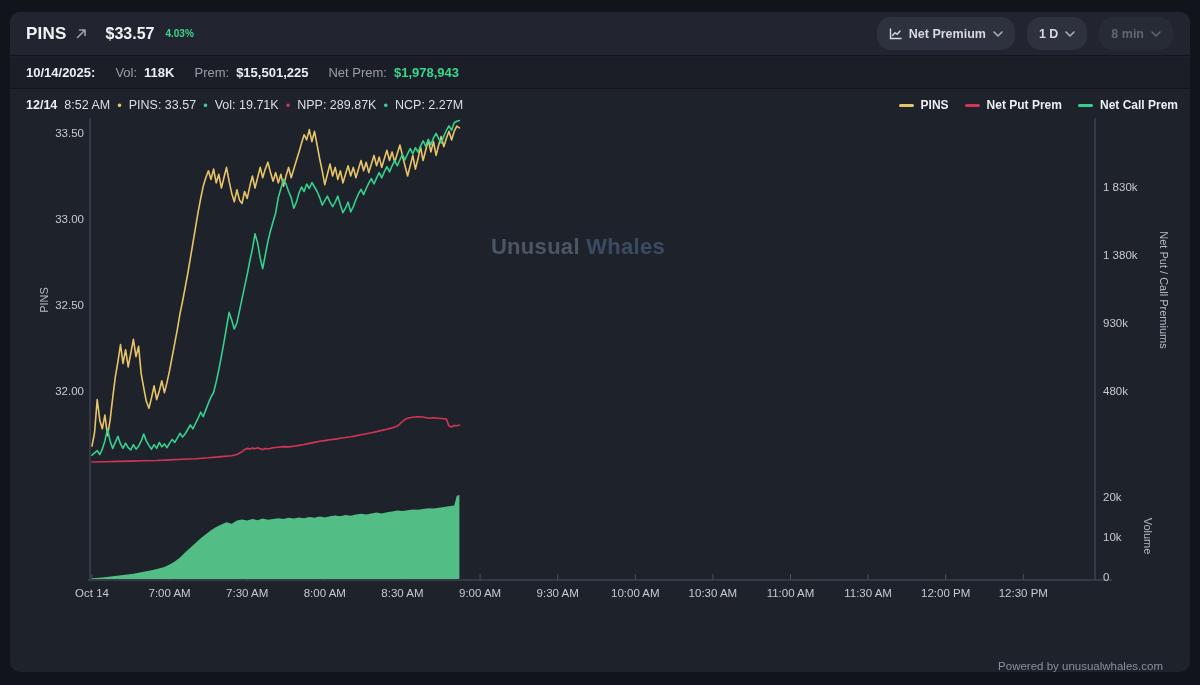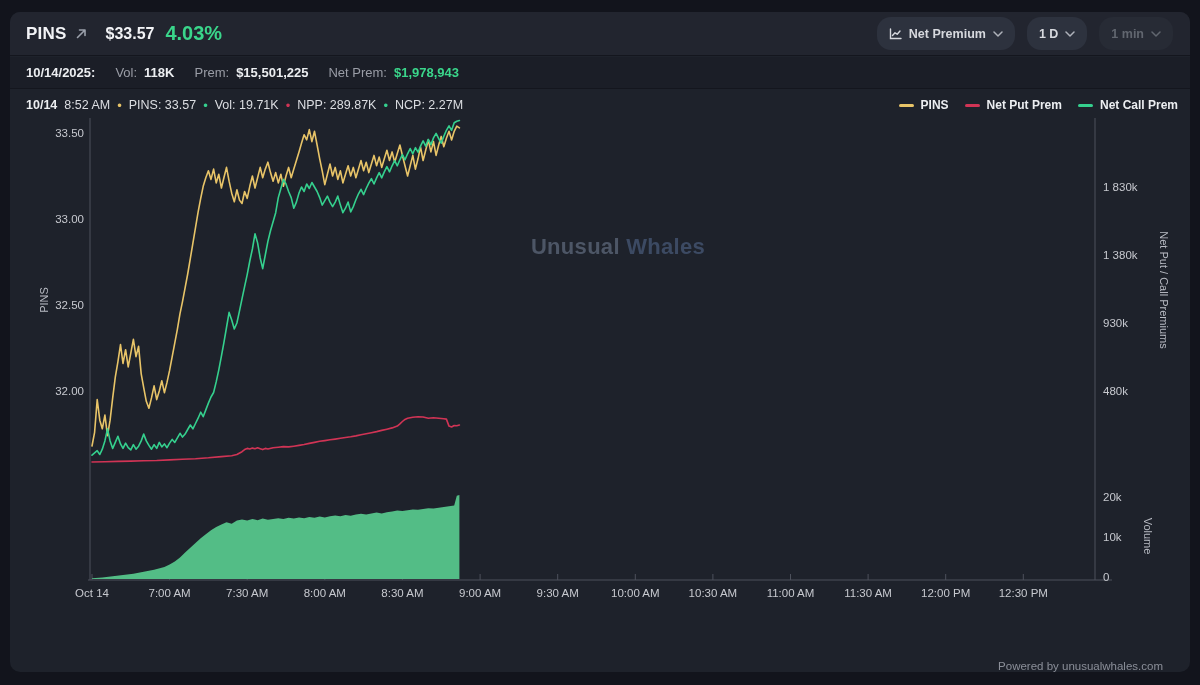--- a/index.html
+++ b/index.html
@@ -5,21 +5,21 @@
   html,body{margin:0;padding:0;background:#12141c;width:1200px;height:685px;overflow:hidden;
     font-family:"Liberation Sans","DejaVu Sans",sans-serif;}
   .card{position:absolute;left:10px;top:12px;width:1180px;height:660px;background:#1e222b;border-radius:10px;}
   .header-row{position:absolute;left:0;top:0;width:1180px;height:44px;background:#22252f;
     border-radius:10px 10px 0 0;border-bottom:1px solid #14161e;display:flex;align-items:center;
     justify-content:space-between;box-sizing:border-box;padding:0 17px 0 16px;}
   .hleft{display:flex;align-items:center;gap:9px;}
   .symbol{color:#f2f3f6;font-size:17px;font-weight:bold;letter-spacing:.2px;cursor:pointer;}
   .trend-icon{display:flex;align-items:center;}
   .price{color:#f2f3f6;font-size:16px;font-weight:bold;margin-left:8px;}
-  .change{color:#3ad68b;font-size:20px;font-weight:600;margin-left:2px;}
+  .change{color:#3ad68b;font-size:10px;font-weight:600;margin-left:2px;}
   .hright{display:flex;align-items:center;gap:12px;}
   .pill{display:flex;align-items:center;gap:7px;background:#2d323e;border:none;border-radius:14px;
     height:33px;padding:0 12px;color:#d7d9de;font-size:12.5px;font-weight:600;cursor:pointer;
     font-family:"Liberation Sans","DejaVu Sans",sans-serif;}
   .pill.disabled{color:#61666f;background:#272b35;}
   .pill svg{display:block;}
   .stats-row{position:absolute;left:0;top:45px;width:1180px;height:32px;background:#1b1e27;
     border-bottom:1px solid #14161e;display:flex;align-items:center;gap:20px;box-sizing:border-box;
     padding:0 16px;font-size:13px;}
   .stats-date{color:#eceef1;font-weight:bold;}
@@ -27,21 +27,21 @@
   .slabel{color:#9a9da6;}
   .sval{font-weight:600;}
   .info-row{position:absolute;left:16px;top:86px;display:flex;align-items:center;gap:7px;
     font-size:12.5px;color:#dcdee2;}
   .info-date{font-weight:bold;color:#eceef1;}
   .bullet{font-size:13px;line-height:1;}
   .legend{position:absolute;right:12px;top:86px;display:flex;align-items:center;gap:16px;}
   .legend-item{display:flex;align-items:center;gap:7px;cursor:pointer;}
   .swatch{width:15px;height:3px;border-radius:2px;display:inline-block;}
   .llabel{color:#eceef1;font-size:12px;font-weight:bold;}
-  .watermark{position:absolute;left:608px;top:222px;transform:translateX(-50%);font-size:22px;
+  .watermark{position:absolute;left:568px;top:222px;transform:translateX(-50%);font-size:22px;
     font-weight:bold;letter-spacing:.3px;white-space:nowrap;}
   .wm1{color:#4d5666;}
   .wm2{color:#3c4a63;}
   .footer{position:absolute;right:27px;bottom:0;font-size:11.5px;color:#8b8f99;}
   #chart-svg{position:absolute;left:0;top:0;pointer-events:none;}
   #chart-svg text{font-family:"Liberation Sans","DejaVu Sans",sans-serif;}
   .ax{stroke:#4d515c;stroke-width:1;}
   .tick{fill:#c7c9cf;font-size:11.5px;}
   .atitle{fill:#b9bcc4;font-size:11px;}
 </style>
@@ -78,21 +78,21 @@
       </button>
       <button class="pill">
         <span>1 D</span>
         <span>
           <svg width="10" height="6" viewBox="0 0 10 6">
               <path d="M1 1l4 4 4-4" stroke="#aeb2ba" stroke-width="1.5" fill="none" stroke-linecap="round" stroke-linejoin="round"></path>
             </svg>
         </span>
       </button>
       <button class="pill disabled">
-        <span>1 min</span>
+        <span>8 min</span>
         <span>
           <svg width="10" height="6" viewBox="0 0 10 6">
               <path d="M1 1l4 4 4-4" stroke="#61666f" stroke-width="1.5" fill="none" stroke-linecap="round" stroke-linejoin="round"></path>
             </svg>
         </span>
       </button>
     </div>
   </div>
 
   <div class="stats-row">
@@ -107,21 +107,21 @@
           <span class="sval" style="color:#eceef1">$15,501,225</span>
         </span>
         <span class="stat">
           <span class="slabel">Net Prem:</span>
           <span class="sval" style="color:#3ad68b">$1,978,943</span>
         </span>
       </span>
   </div>
 
   <div class="info-row">
-    <span class="info-date">10/14</span>
+    <span class="info-date">12/14</span>
     <span>8:52 AM</span>
     <span id="info-segments" style="display:flex;align-items:center;gap:7px;">
         <span style="display: flex; align-items: center; gap: 7px;">
           <span class="bullet" style="color:#e8c468">•</span>
           <span>PINS: 33.57</span>
         </span>
         <span style="display: flex; align-items: center; gap: 7px;">
           <span class="bullet" style="color:#35d08e">•</span>
           <span>Vol: 19.71K</span>
         </span>

